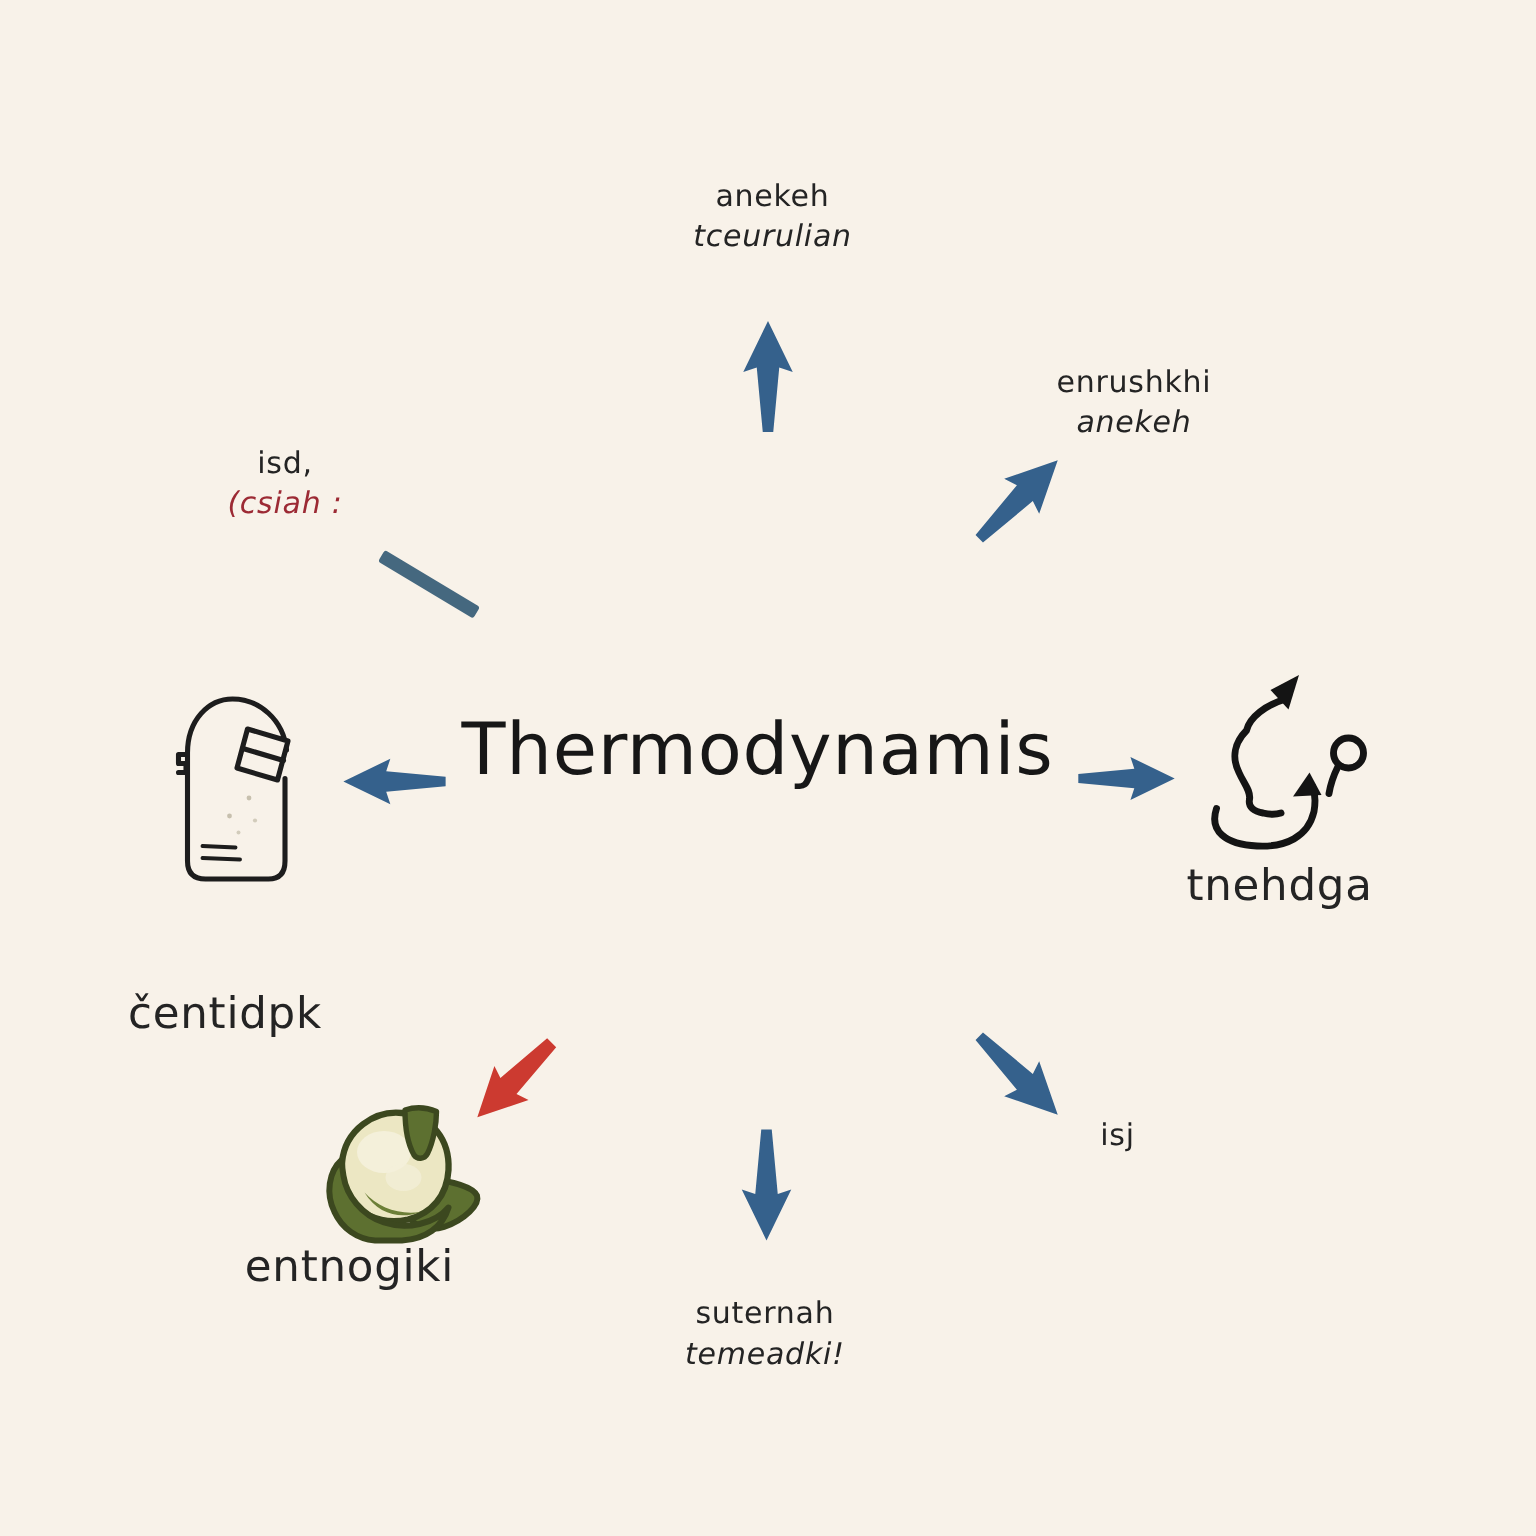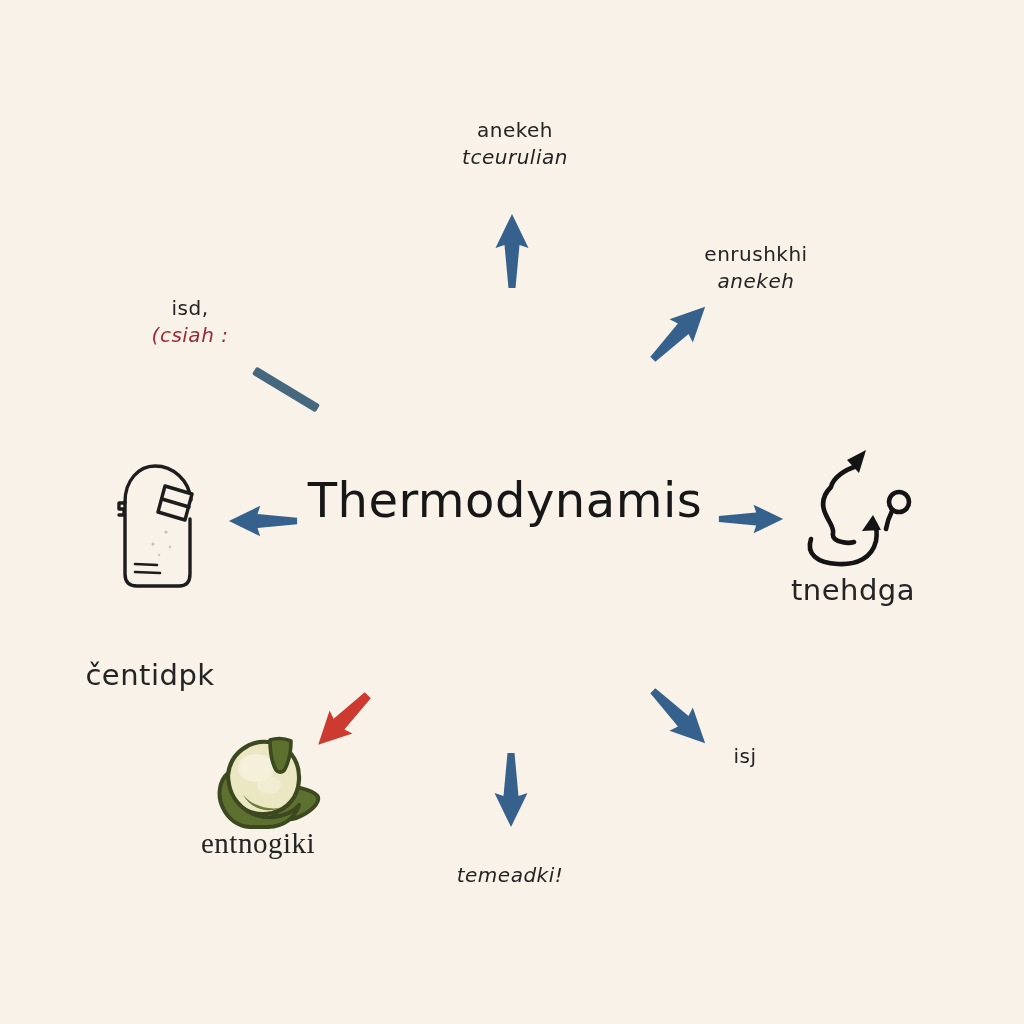--- a/index.html
+++ b/index.html
@@ -31,21 +31,21 @@
   #note-left{left:90px;top:295px;width:200px;}
   #note-left .l2{color:var(--text-red,#9c2a34);}
   #node-bottom-right{left:645px;top:743px;width:200px;}
   #node-bottom{left:385px;top:862px;width:250px;}
   .icon-label{
     color:var(--text-dark,#242424);
     font-size:29px;text-align:center;letter-spacing:0.5px;
   }
   #label-left{left:50px;top:626px;width:200px;margin-top:32px;}
   #label-right{left:753px;top:573px;width:200px;}
-  #label-bottom-left{left:158px;top:827px;width:200px;font-family:Liberation Serif, serif;}
+  #label-bottom-left{left:133px;top:827px;width:200px;}
 
   .arrow svg{display:block;}
   .arrow path{fill:var(--arrow-blue,#35618c);}
   .arrow.red path{fill:var(--arrow-red,#cc3a30);}
   #arrow-up        {left:474px;top:231px;transform:rotate(-90deg);transform-origin:center;}
   #arrow-up-right  {left:641px;top:313px;transform:rotate(-45deg);transform-origin:center;}
   #arrow-left      {left:228px;top:502px;transform:rotate(180deg);transform-origin:center;}
   #arrow-right     {left:718px;top:500px;}
   #arrow-down-right{left:641px;top:697px;transform:rotate(45deg);transform-origin:center;}
   #arrow-down      {left:473px;top:770px;transform:rotate(90deg);transform-origin:center;}
@@ -80,20 +80,21 @@
   <div id="note-left" class="abs node-text">
     <span>isd,</span>
     <span class="l2">(csiah :</span>
   </div>
 
   <div id="node-bottom-right" class="abs node-text">
     <span>isj</span>
   </div>
 
   <div id="node-bottom" class="abs node-text">
+    <span>suternah</span>
     <span class="l2">temeadki!</span>
   </div>
 
   <div id="arrow-up" class="abs arrow">
     <svg width="76" height="40" viewBox="0 0 76 40">
         <path d="M1 16.5 L44 12.5 L41 3.5 L75 20 L41 36.5 L44 27.5 L1 23.5 Z"></path>
       </svg>
   </div>
   <div id="arrow-up-right" class="abs arrow">
     <svg width="76" height="40" viewBox="0 0 76 40">

